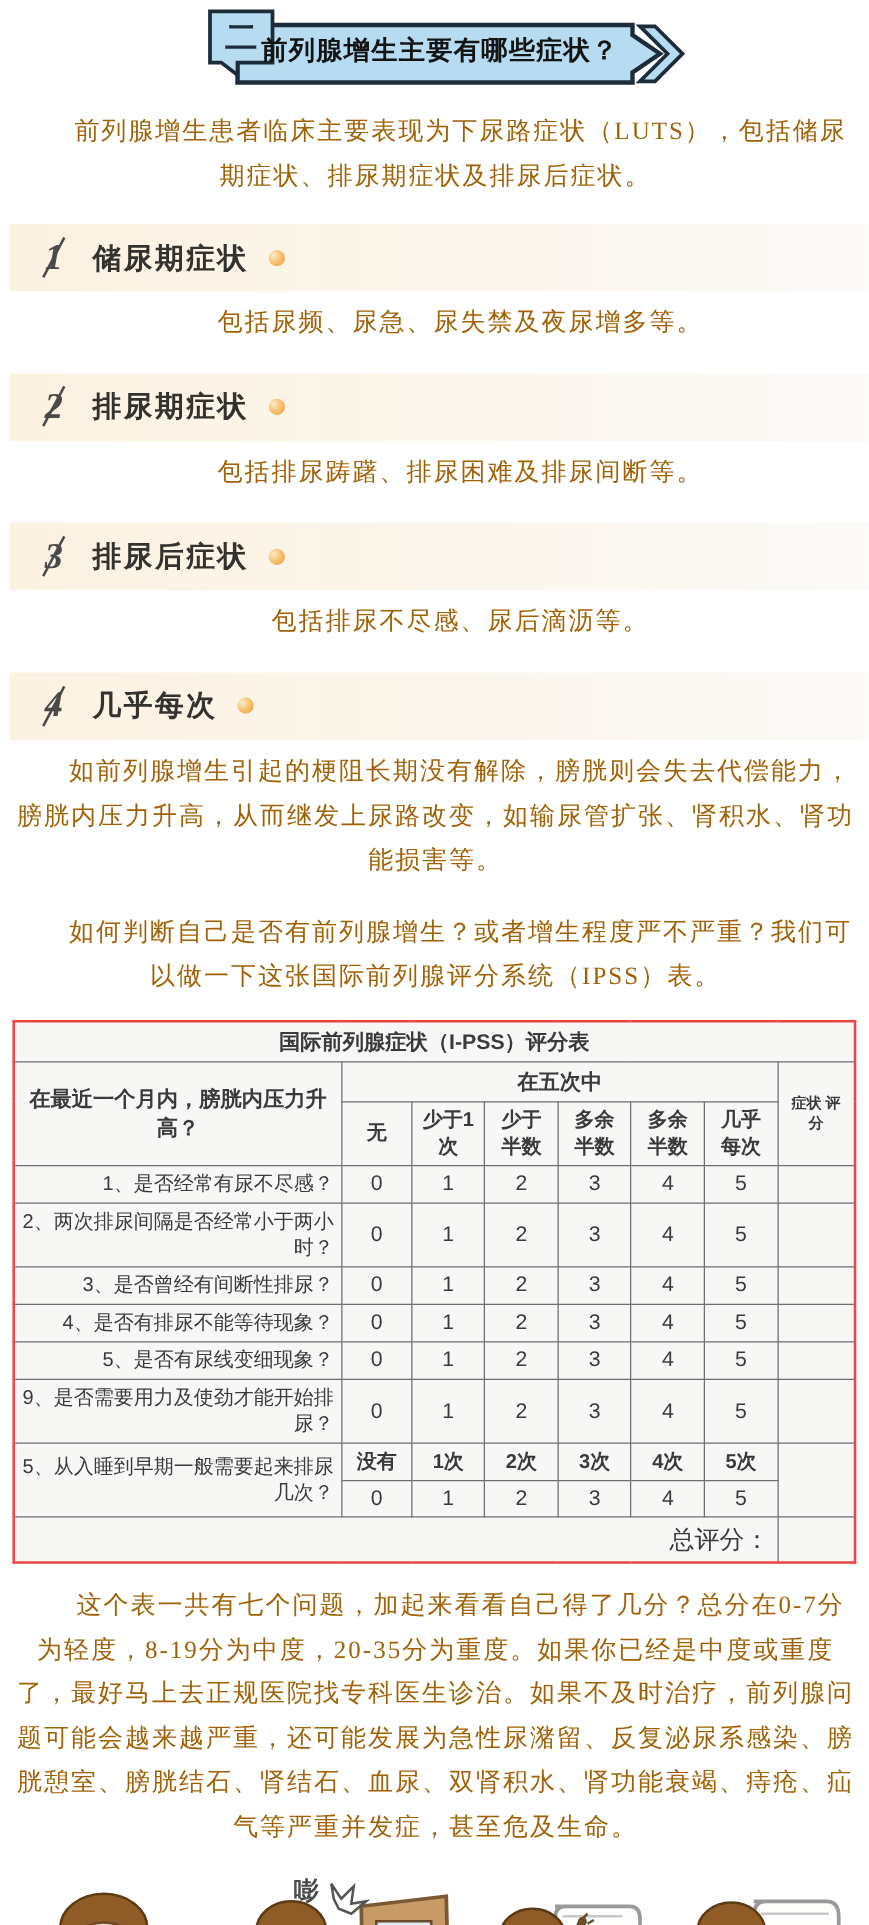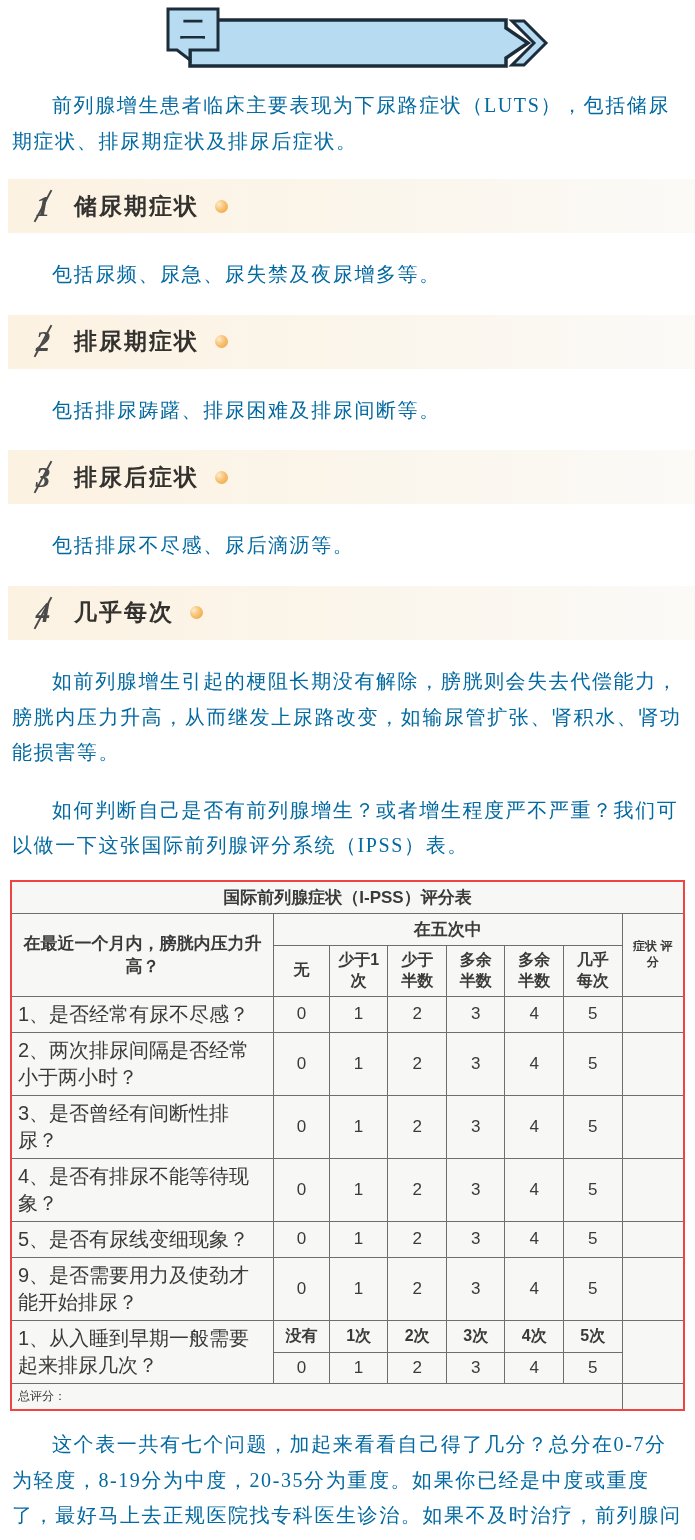--- a/index.html
+++ b/index.html
@@ -8,22 +8,22 @@
   
   .banner-wrap{position:relative;width:400px;height:66px;margin:6px 0 0 160px;}
   .banner-wrap svg{position:absolute;left:0;top:0;}
   .banner-tab{position:absolute;left:10px;top:6px;width:46px;text-align:center;
     font-family:"Liberation Sans",sans-serif;font-weight:bold;font-size:26px;color:#1d2c3a;}
   .banner-title{position:absolute;left:44px;top:20px;width:296px;text-align:center;
     font-family:"Liberation Sans",sans-serif;font-weight:bold;font-size:21px;color:#141414;letter-spacing:1px;}
 
   
   .para{font-size:20px;line-height:1.78;letter-spacing:1.6px;text-indent:2em;
-    margin:16px 10px 16px 12px;color:#0369a1;}
-  .sec-body{margin-top:24px;margin-bottom:22px;}
+    margin:16px 10px 16px 12px;color:#a16207;text-align:center;}
+  .sec-body{margin-top:8px;margin-bottom:22px;}
 
   
   .section-banner{height:54px;margin:20px 0 6px 8px;display:flex;align-items:center;
     padding-left:24px;background:linear-gradient(90deg,#fcf2e2 0%,#fbf5ea 45%,#fbfaf7 100%);}
   .sec-num{position:relative;font-family:"Liberation Serif",serif;font-style:italic;
     font-weight:bold;font-size:29px;color:#4a4a4a;margin-right:20px;width:22px;text-align:center;}
   .sec-num::after{content:"";position:absolute;left:-7px;top:46%;width:36px;height:2px;
     background:#4a4a4a;transform:rotate(-62deg);}
   .sec-title{font-family:"Liberation Sans",sans-serif;font-weight:bold;font-size:23px;
     color:#33322f;letter-spacing:2px;}
@@ -33,39 +33,40 @@
   
   table.ipss{border-collapse:collapse;width:675px;margin:8px 10px 4px 10px;
     background:#f7f7f6;font-family:"Liberation Sans",sans-serif;color:#3a3a3a;
     border:2px solid #ef4444;}
   table.ipss td{border:1px solid #6e6e6e;padding:4px 6px;}
   .t-title{text-align:center;font-weight:bold;font-size:17px;padding:3px;}
   .t-q-head{font-weight:bold;font-size:17px;text-align:center;}
   .t-group{font-weight:bold;font-size:17px;text-align:center;}
   .t-score-head{font-weight:bold;font-size:12px;text-align:center;line-height:1.3;}
   .t-freq{font-weight:bold;font-size:16px;text-align:center;}
-  .t-q{font-size:20px;text-align:left;padding-left:8px;}
+  .t-q{font-size:16px;text-align:right;padding-left:8px;}
   .t-v{font-size:17px;text-align:center;}
-  .t-total{text-align:left;font-size:12px;padding:7px;}
+  .t-total{text-align:right;font-size:20px;padding:7px;}
 
   
   .cartoon-strip{display:flex;justify-content:space-between;align-items:flex-end;
     margin:16px 8px 0 8px;}
   .cartoon{display:flex;flex-direction:column;align-items:center;}
 </style>
 </head>
 <body>
 
 <div class="banner-wrap">
   <svg width="400" height="66" viewBox="0 0 400 66">
     <polygon points="30,14 346,14 346,22 368,37 346,52 346,60 30,60" fill="#b7dcf1" stroke="#1d2c3a" stroke-width="3.5"></polygon>
     <polygon points="352,15 364,15 386,37 364,59 352,59 374,37" fill="#b7dcf1" stroke="#1d2c3a" stroke-width="3"></polygon>
     <polygon points="8,3 58,3 58,44 30,44 30,54 17,44 8,44" fill="#b7dcf1" stroke="#1d2c3a" stroke-width="3"></polygon>
   </svg>
   <div class="banner-tab">二</div>
+  <div class="banner-title">前列腺增生主要有哪些症状？</div>
 </div>
 
 <p class="para">前列腺增生患者临床主要表现为下尿路症状（LUTS），包括储尿期症状、排尿期症状及排尿后症状。</p>
 
 <div class="section-banner">
   <span class="sec-num">1</span>
   <span class="sec-title">储尿期症状</span>
   <span class="sec-dot"></span>
 </div>
 <p class="para sec-body">包括尿频、尿急、尿失禁及夜尿增多等。</p>
@@ -175,21 +176,21 @@
     <td class="t-q">9、是否需要用力及使劲才能开始排尿？</td>
     <td class="t-v">0</td>
     <td class="t-v">1</td>
     <td class="t-v">2</td>
     <td class="t-v">3</td>
     <td class="t-v">4</td>
     <td class="t-v">5</td>
     <td class="t-v"></td>
   </tr>
   <tr>
-    <td rowspan="2" class="t-q">1、从入睡到早期一般需要起来排尿几次？</td>
+    <td rowspan="2" class="t-q">5、从入睡到早期一般需要起来排尿几次？</td>
     <td class="t-freq">没有</td>
     <td class="t-freq">1次</td>
     <td class="t-freq">2次</td>
     <td class="t-freq">3次</td>
     <td class="t-freq">4次</td>
     <td class="t-freq">5次</td>
     <td rowspan="2" class="t-v"></td>
   </tr>
   <tr>
     <td class="t-v">0</td>

